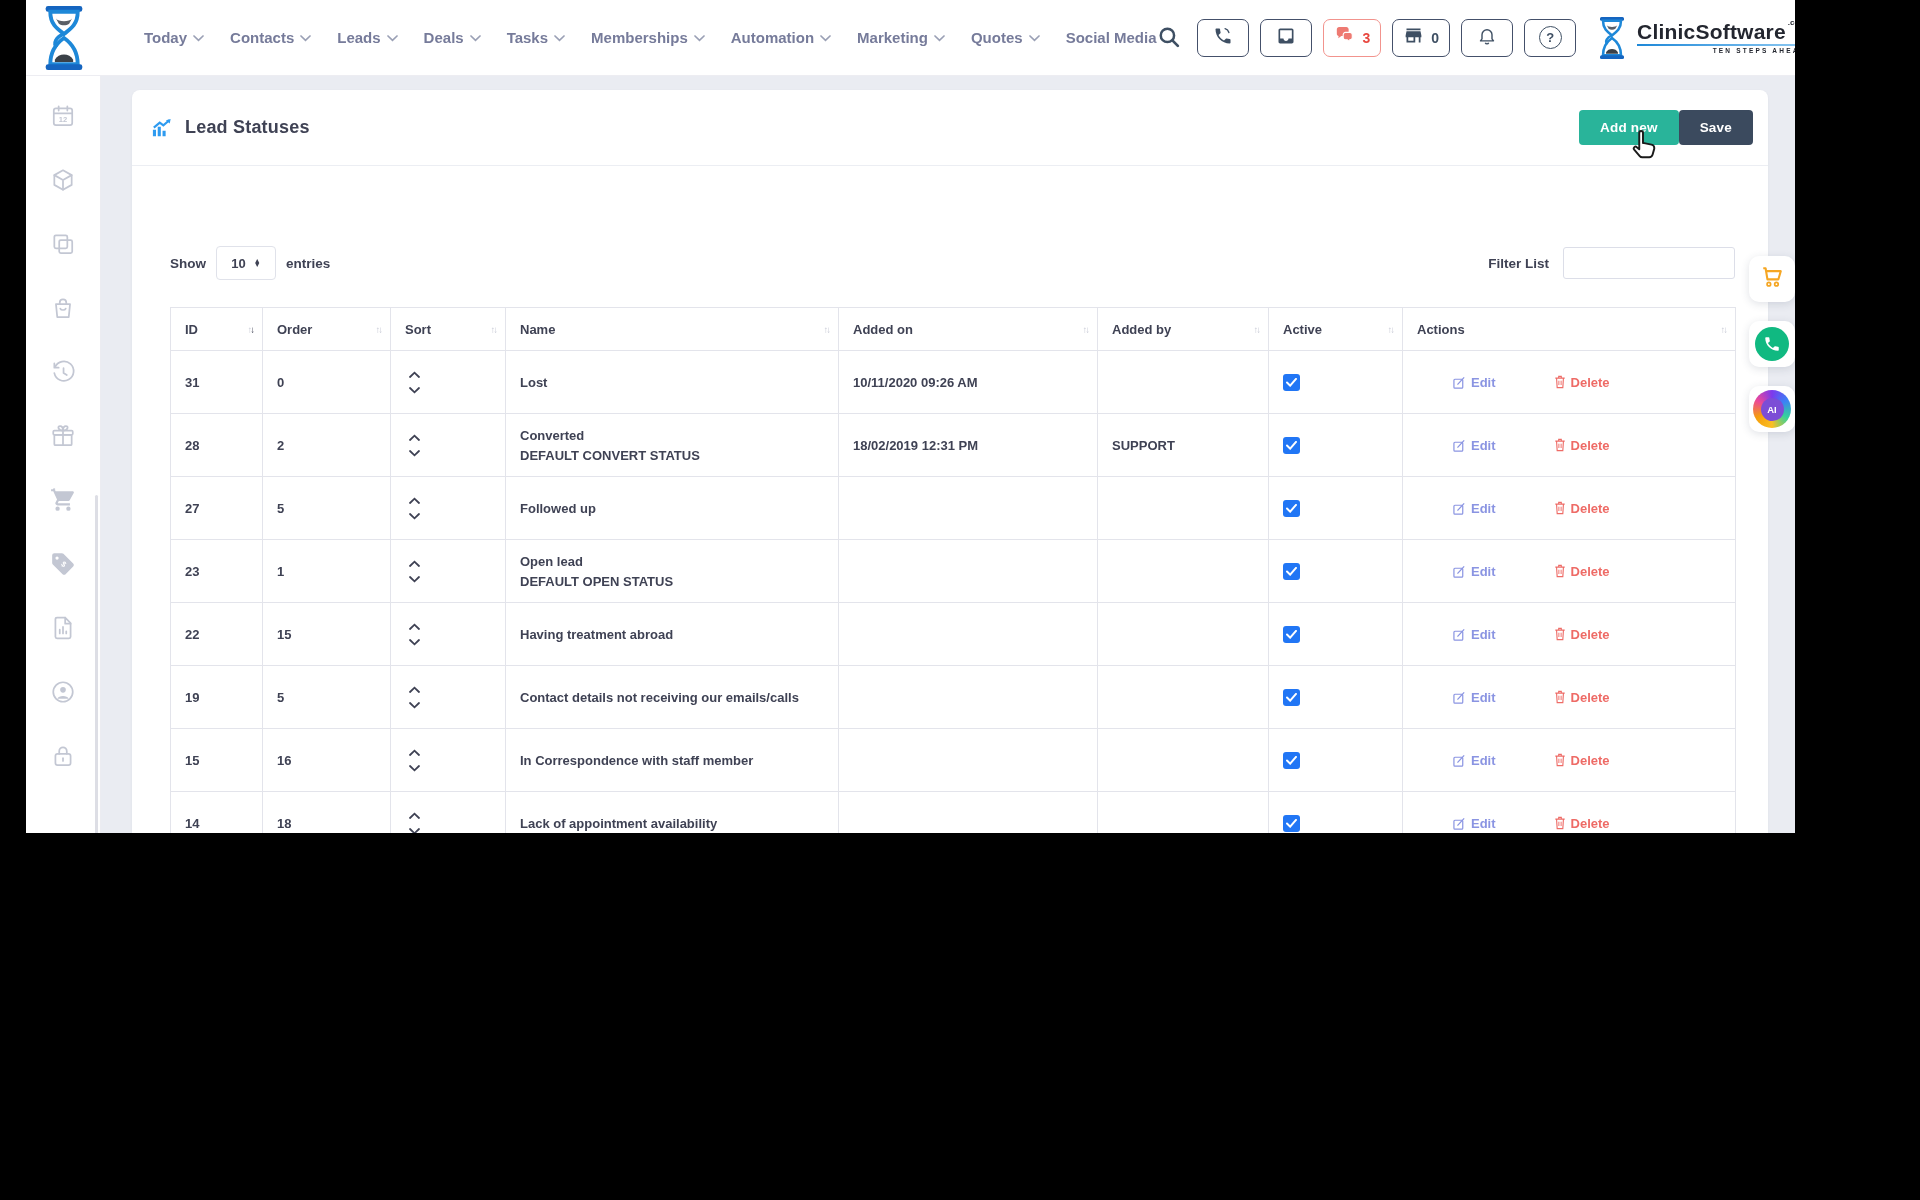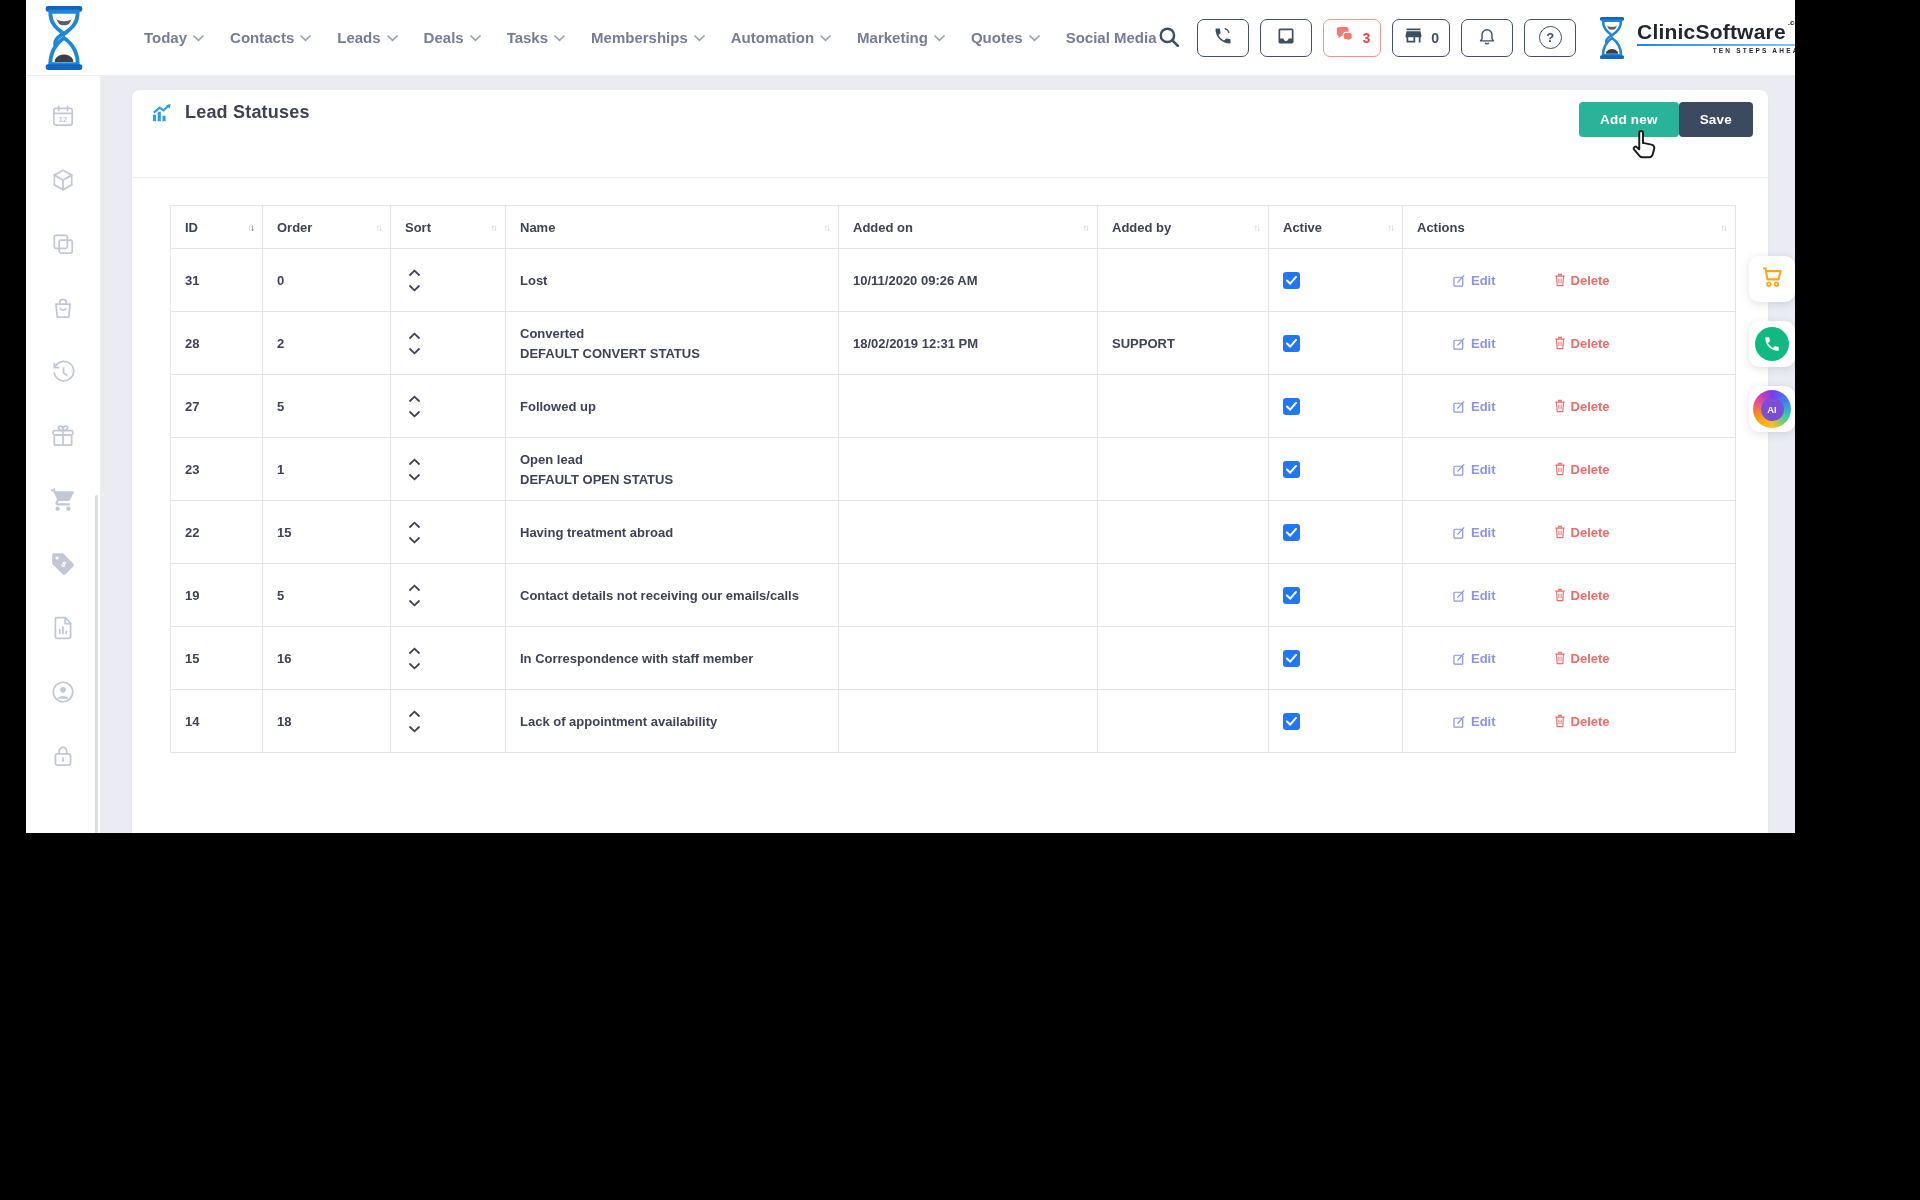--- a/index.html
+++ b/index.html
@@ -36,21 +36,21 @@
   .brand-tagline{font-size:6.5px;letter-spacing:2.2px;color:#23262f;font-weight:700;align-self:flex-end;}
 
   
   .sidebar{position:absolute;left:0;top:75px;width:74px;bottom:0;background:#fff;border-right:1px solid #ececf1;display:flex;flex-direction:column;align-items:center;padding-top:28px;gap:38px;z-index:4;}
   .side-icon{width:26px;height:26px;color:#c3c7d3;cursor:pointer;display:flex;align-items:center;justify-content:center;}
   .side-icon svg{width:26px;height:26px;}
   .side-scrollbar{position:absolute;right:2px;top:420px;width:3px;height:390px;background:#dddee5;border-radius:2px;}
 
   
   .panel{position:absolute;left:106px;top:90px;width:1636px;height:760px;background:#fff;border-radius:8px 8px 0 0;box-shadow:0 1px 3px rgba(40,50,80,.06);}
-  .panel-header{height:75px;display:flex;align-items:flex-start;justify-content:space-between;padding:12px 15px 0 19px;border-bottom:1px solid #eceef3;}
+  .panel-header{height:75px;display:flex;align-items:center;justify-content:space-between;padding:0 15px 0 19px;border-bottom:1px solid #eceef3;}
   .page-title{display:flex;align-items:center;gap:12px;font-size:18px;font-weight:700;color:#3f4254;letter-spacing:.2px;}
   .title-icon{display:flex;align-items:center;}
   .hdr-btns{display:flex;}
   .btn{border:none;border-radius:4px;color:#fff;font-size:13.5px;font-weight:700;padding:10px 21px;cursor:pointer;font-family:inherit;letter-spacing:.2px;}
   .btn-add{background:#29b49a;}
   .btn-save{background:#3b4a5e;}
 
   .panel-body{padding:0 33px 0 38px;}
   .controls{margin-top:80px;display:flex;align-items:center;}
   .lbl{font-size:13.5px;font-weight:700;color:#3f4254;}
@@ -337,20 +337,32 @@
         </span>
         <span>Lead Statuses</span>
       </div>
       <div class="hdr-btns">
         <button class="btn btn-add">Add new</button>
         <button class="btn btn-save">Save</button>
       </div>
     </div>
 
     <div class="panel-body">
+      <div class="controls">
+        <span class="lbl">Show</span>
+        <span class="entries-select">
+          <span class="val">10</span>
+          <span class="spin">▲<br>▼</span>
+        </span>
+        <span class="lbl">entries</span>
+        <span class="filter-wrap">
+          <span class="lbl">Filter List</span>
+          <input class="filter-input" value="" style="">
+        </span>
+      </div>
 
       <table class="grid">
         <colgroup>
           <col style="width:92px">
             <col style="width:128px">
             <col style="width:115px">
             <col style="width:333px">
           <col style="width:259px">
             <col style="width:171px">
             <col style="width:134px">

